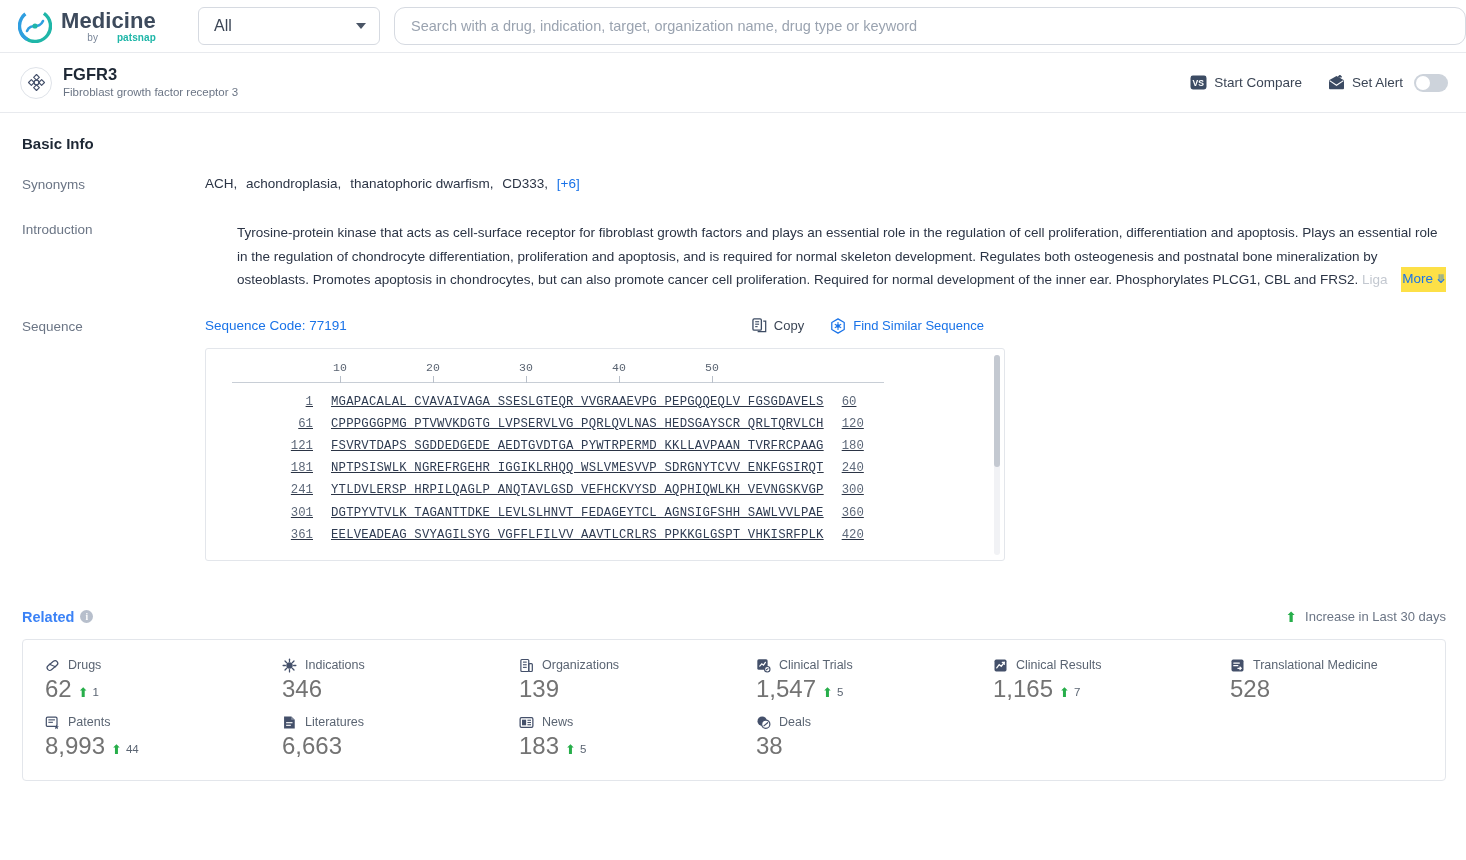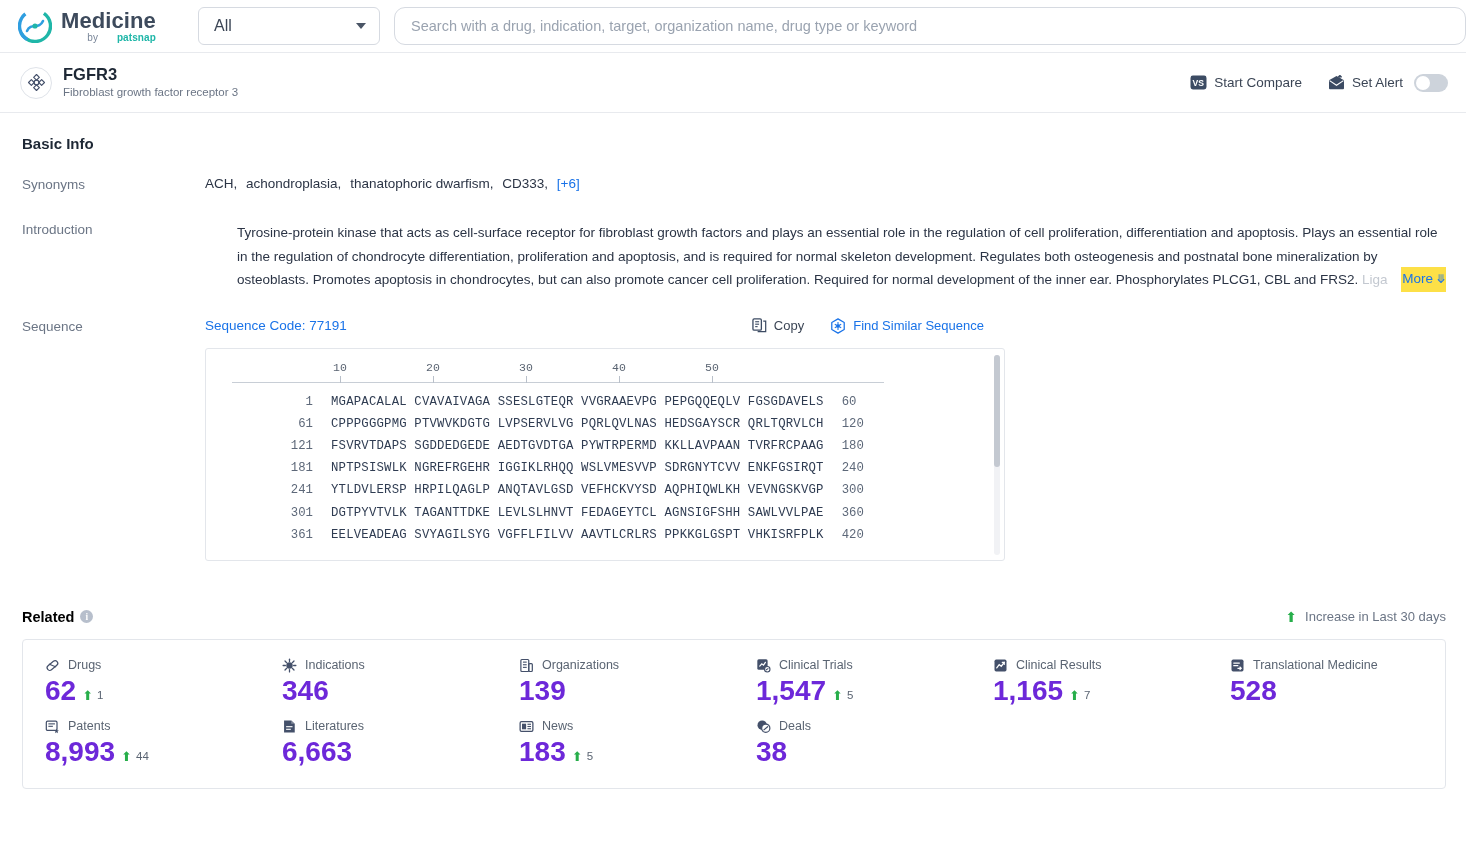--- a/index.html
+++ b/index.html
@@ -115,21 +115,21 @@
   .seq-head { display: flex; align-items: center; }
   .seq-code { font-size: 13.5px; color: #1a73e8; cursor: pointer; }
   .seq-tools { margin-left: auto; display: flex; align-items: center; gap: 26px; padding-right: 462px; }
   .seq-tool { display: flex; align-items: center; gap: 7px; cursor: pointer; font-size: 13px; }
   .seq-tool.copy { color: #3b4555; }
   .seq-tool.similar { color: #1a73e8; }
 
   .seq-panel {
     margin-top: 14px; width: 800px; height: 213px;
     border: 1px solid #e3e6eb; border-radius: 3px;
-    background: #fff; position: relative; overflow: hidden;
+    background: #fff; position: relative; overflow: hidden; text-decoration: underline;
   }
   .seq-inner { padding: 12px 0 0 0; }
   .seq-ruler {
     position: relative; height: 25px;
     margin-left: 134px; width: 548px;
     font-family: "Liberation Mono", monospace;
     font-size: 11.5px; color: #5a6472;
   }
   .seq-ruler .tick { position: absolute; top: 0; transform: translateX(-50%); }
   .seq-ruler .tickmark {
@@ -151,21 +151,21 @@
     position: absolute; right: 4px; top: 6px;
     width: 6px; height: 200px; background: #f1f2f5; border-radius: 3px;
   }
   .seq-scroll-thumb {
     position: absolute; top: 0; left: 0; width: 6px; height: 112px;
     background: #c4c9d1; border-radius: 3px;
   }
 
   
   .related-head { display: flex; align-items: center; margin-top: 48px; }
-  .related-title { font-size: 14.5px; font-weight: 700; color: #000000; }
+  .related-title { font-size: 14.5px; font-weight: 700; color: #3b82f6; }
   .info-dot {
     width: 13px; height: 13px; border-radius: 50%; background: #b7bfcc;
     color: #fff; font-size: 9.5px; font-weight: 700; display: flex;
     align-items: center; justify-content: center; margin-left: 6px;
     font-family: "Liberation Serif", serif; cursor: pointer;
   }
   .increase-note {
     margin-left: auto; display: flex; align-items: center; gap: 8px;
     font-size: 13px; color: #6b7585;
   }
@@ -174,21 +174,21 @@
   .related-card {
     margin-top: 14px; border: 1px solid #e3e6eb; border-radius: 4px;
     background: #fff; padding: 18px 0 20px 0;
     display: grid; grid-template-columns: repeat(6, 1fr);
     row-gap: 12px;
   }
   .rel-item { padding-left: 22px; }
   .rel-top { display: flex; align-items: center; gap: 8px; }
   .rel-label { font-size: 12.5px; color: #5a6472; }
   .rel-value-row { display: flex; align-items: baseline; gap: 6px; margin-top: 2px; }
-  .rel-value { font-size: 28px; color: #6d28d9; font-weight: 700; cursor: pointer; }
+  .rel-value { font-size: 24px; color: #737373; font-weight: 400; cursor: pointer; }
   .rel-delta { display: flex; align-items: center; gap: 4px; }
   .rel-delta .up-arrow { font-size: 13px; }
   .rel-delta-num { font-size: 11.5px; color: #5a6472; }
   .ico { display: inline-flex; align-items: center; }
 </style>
 </head>
 <body>
 
 <div class="topbar">
   <div class="logo-wrap">

